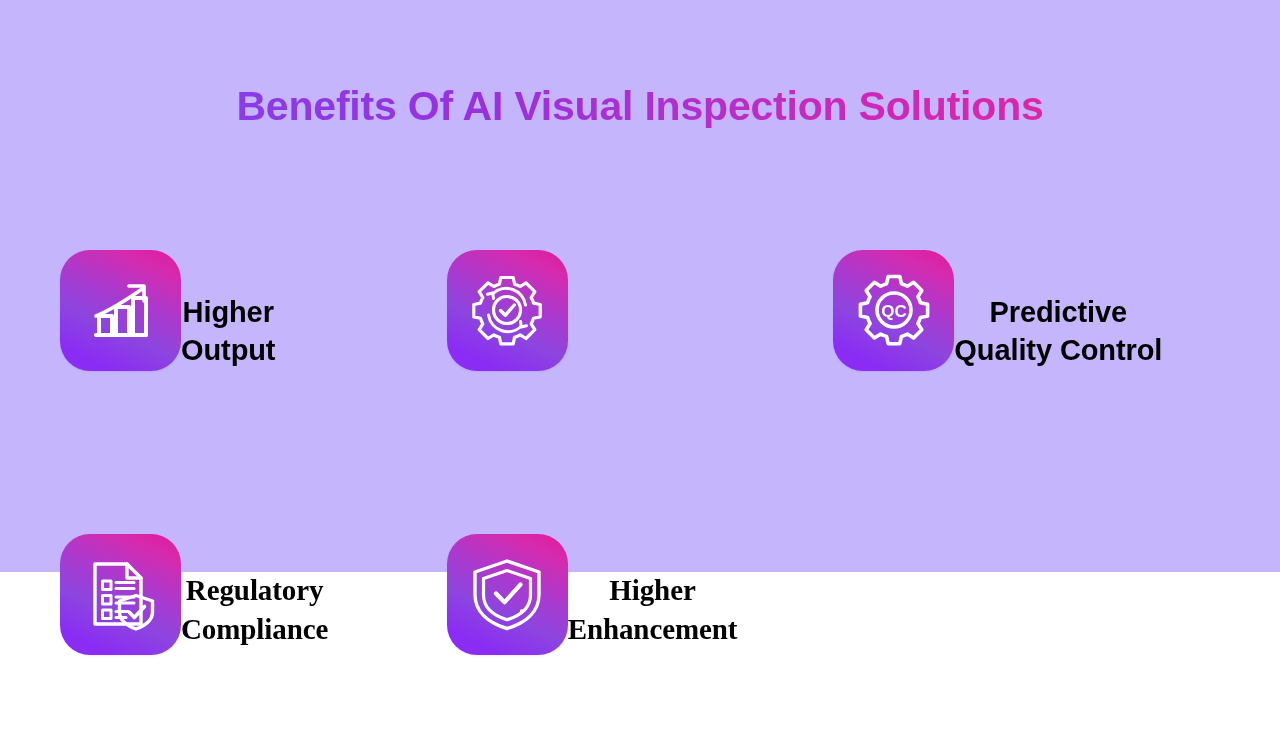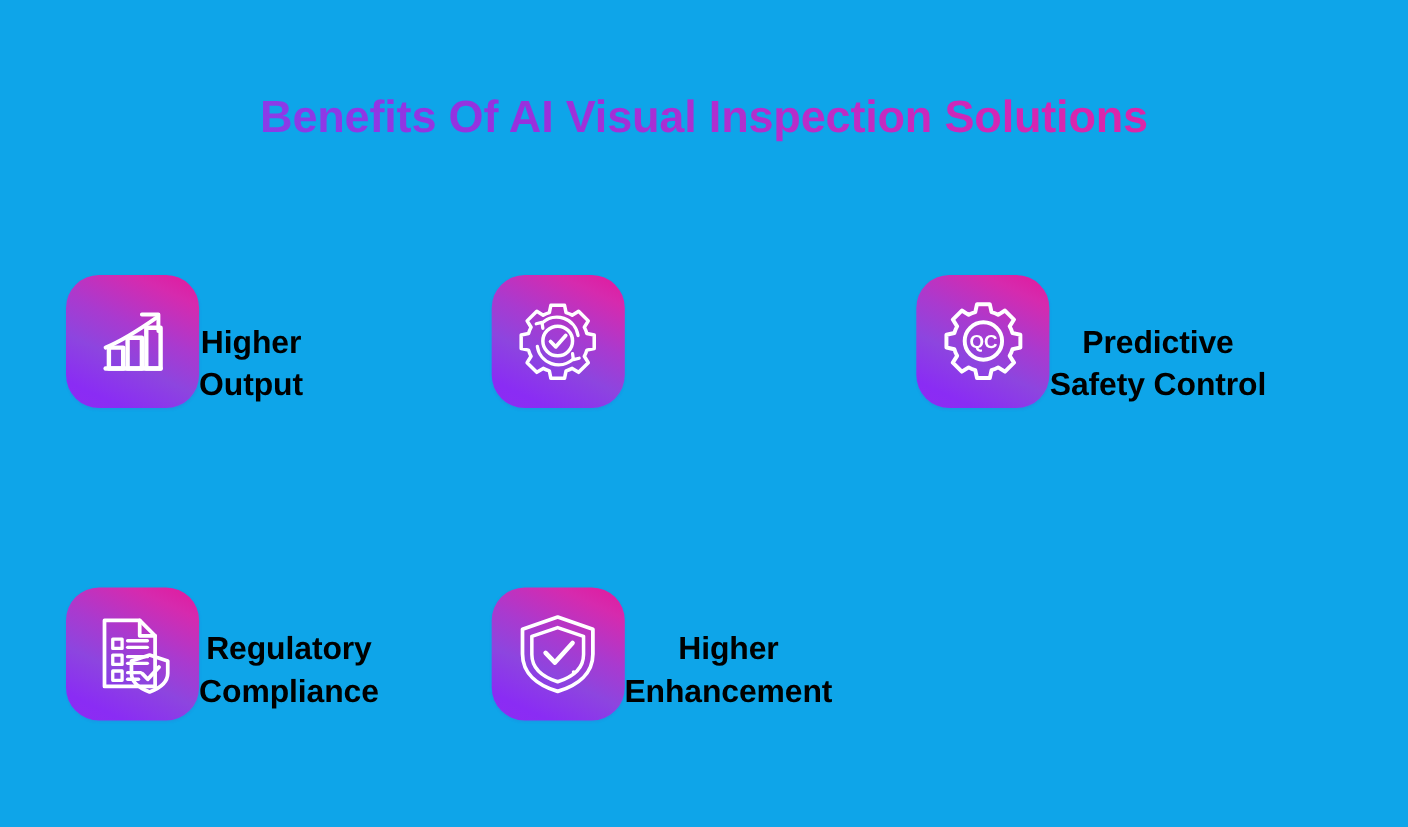--- a/index.html
+++ b/index.html
@@ -12,22 +12,22 @@
     width: 1280px;
     height: 752px;
     overflow: hidden;
     font-family: "Liberation Sans", "DejaVu Sans", sans-serif;
     -webkit-font-smoothing: antialiased;
   }
 
   .page {
     position: relative;
     width: 1280px;
-    height: 752px;
-    background: #0ea5e9;
+    height: 572px;
+    background: #c4b5fd;
   }
 
   
   .title-wrap {
     position: absolute;
     top: 56px;
     left: 0;
     width: 1280px;
     text-align: center;
   }
@@ -87,20 +87,21 @@
     text-align: center;
     color: #000000;
     font-size: 29px;
     font-weight: 600;
     line-height: 1.32;
     letter-spacing: -0.1px;
     white-space: pre-line;
   }
   .row-2 .label {
     margin-top: 31px;
+    font-family: Liberation Serif, serif;
   }
 </style>
 </head>
 <body>
 
 <div class="page">
 
   <div class="title-wrap">
     <h1 class="title">Benefits Of AI Visual Inspection Solutions</h1>
   </div>
@@ -144,21 +145,21 @@
       <div class="tile">
         <span>
           <svg width="76" height="76" viewBox="0 0 76 76" fill="none" stroke="#ffffff" stroke-width="3.6" stroke-linecap="round" stroke-linejoin="round">
             <path d="M32.2 4.5 h11.6 l1.6 7.2 a27 27 0 0 1 6 2.5 l6.2-3.9 8.2 8.2 -3.9 6.2 a27 27 0 0 1 2.5 6 l7.2 1.6 v11.6 l-7.2 1.6 a27 27 0 0 1 -2.5 6 l3.9 6.2 -8.2 8.2 -6.2-3.9 a27 27 0 0 1 -6 2.5 l-1.6 7.2 h-11.6 l-1.6-7.2 a27 27 0 0 1 -6-2.5 l-6.2 3.9 -8.2-8.2 3.9-6.2 a27 27 0 0 1 -2.5-6 l-7.2-1.6 v-11.6 l7.2-1.6 a27 27 0 0 1 2.5-6 l-3.9-6.2 8.2-8.2 6.2 3.9 a27 27 0 0 1 6-2.5 z"></path>
             <circle cx="38" cy="38" r="17"></circle>
             <text x="38" y="44.5" font-family="'Liberation Sans', sans-serif" font-size="17" font-weight="700" fill="#ffffff" stroke="none" text-anchor="middle">QC</text>
           </svg>
         </span>
       </div>
       <div class="label">Predictive
-Safety Control</div>
+Quality Control</div>
     </div>
 
     <div class="cell row-2">
       <div class="tile">
         <span>
           <svg width="74" height="74" viewBox="0 0 74 74" fill="none" stroke="#ffffff" stroke-width="3.4" stroke-linecap="round" stroke-linejoin="round">
             <path d="M11 7 h32 l14 14 v46 H11 z"></path>
             <path d="M43 7 v14 h14"></path>
             <rect x="18.5" y="24" width="8.5" height="8.5" stroke-width="3"></rect>
             <path d="M32 25.5 H50" stroke-width="3"></path>

